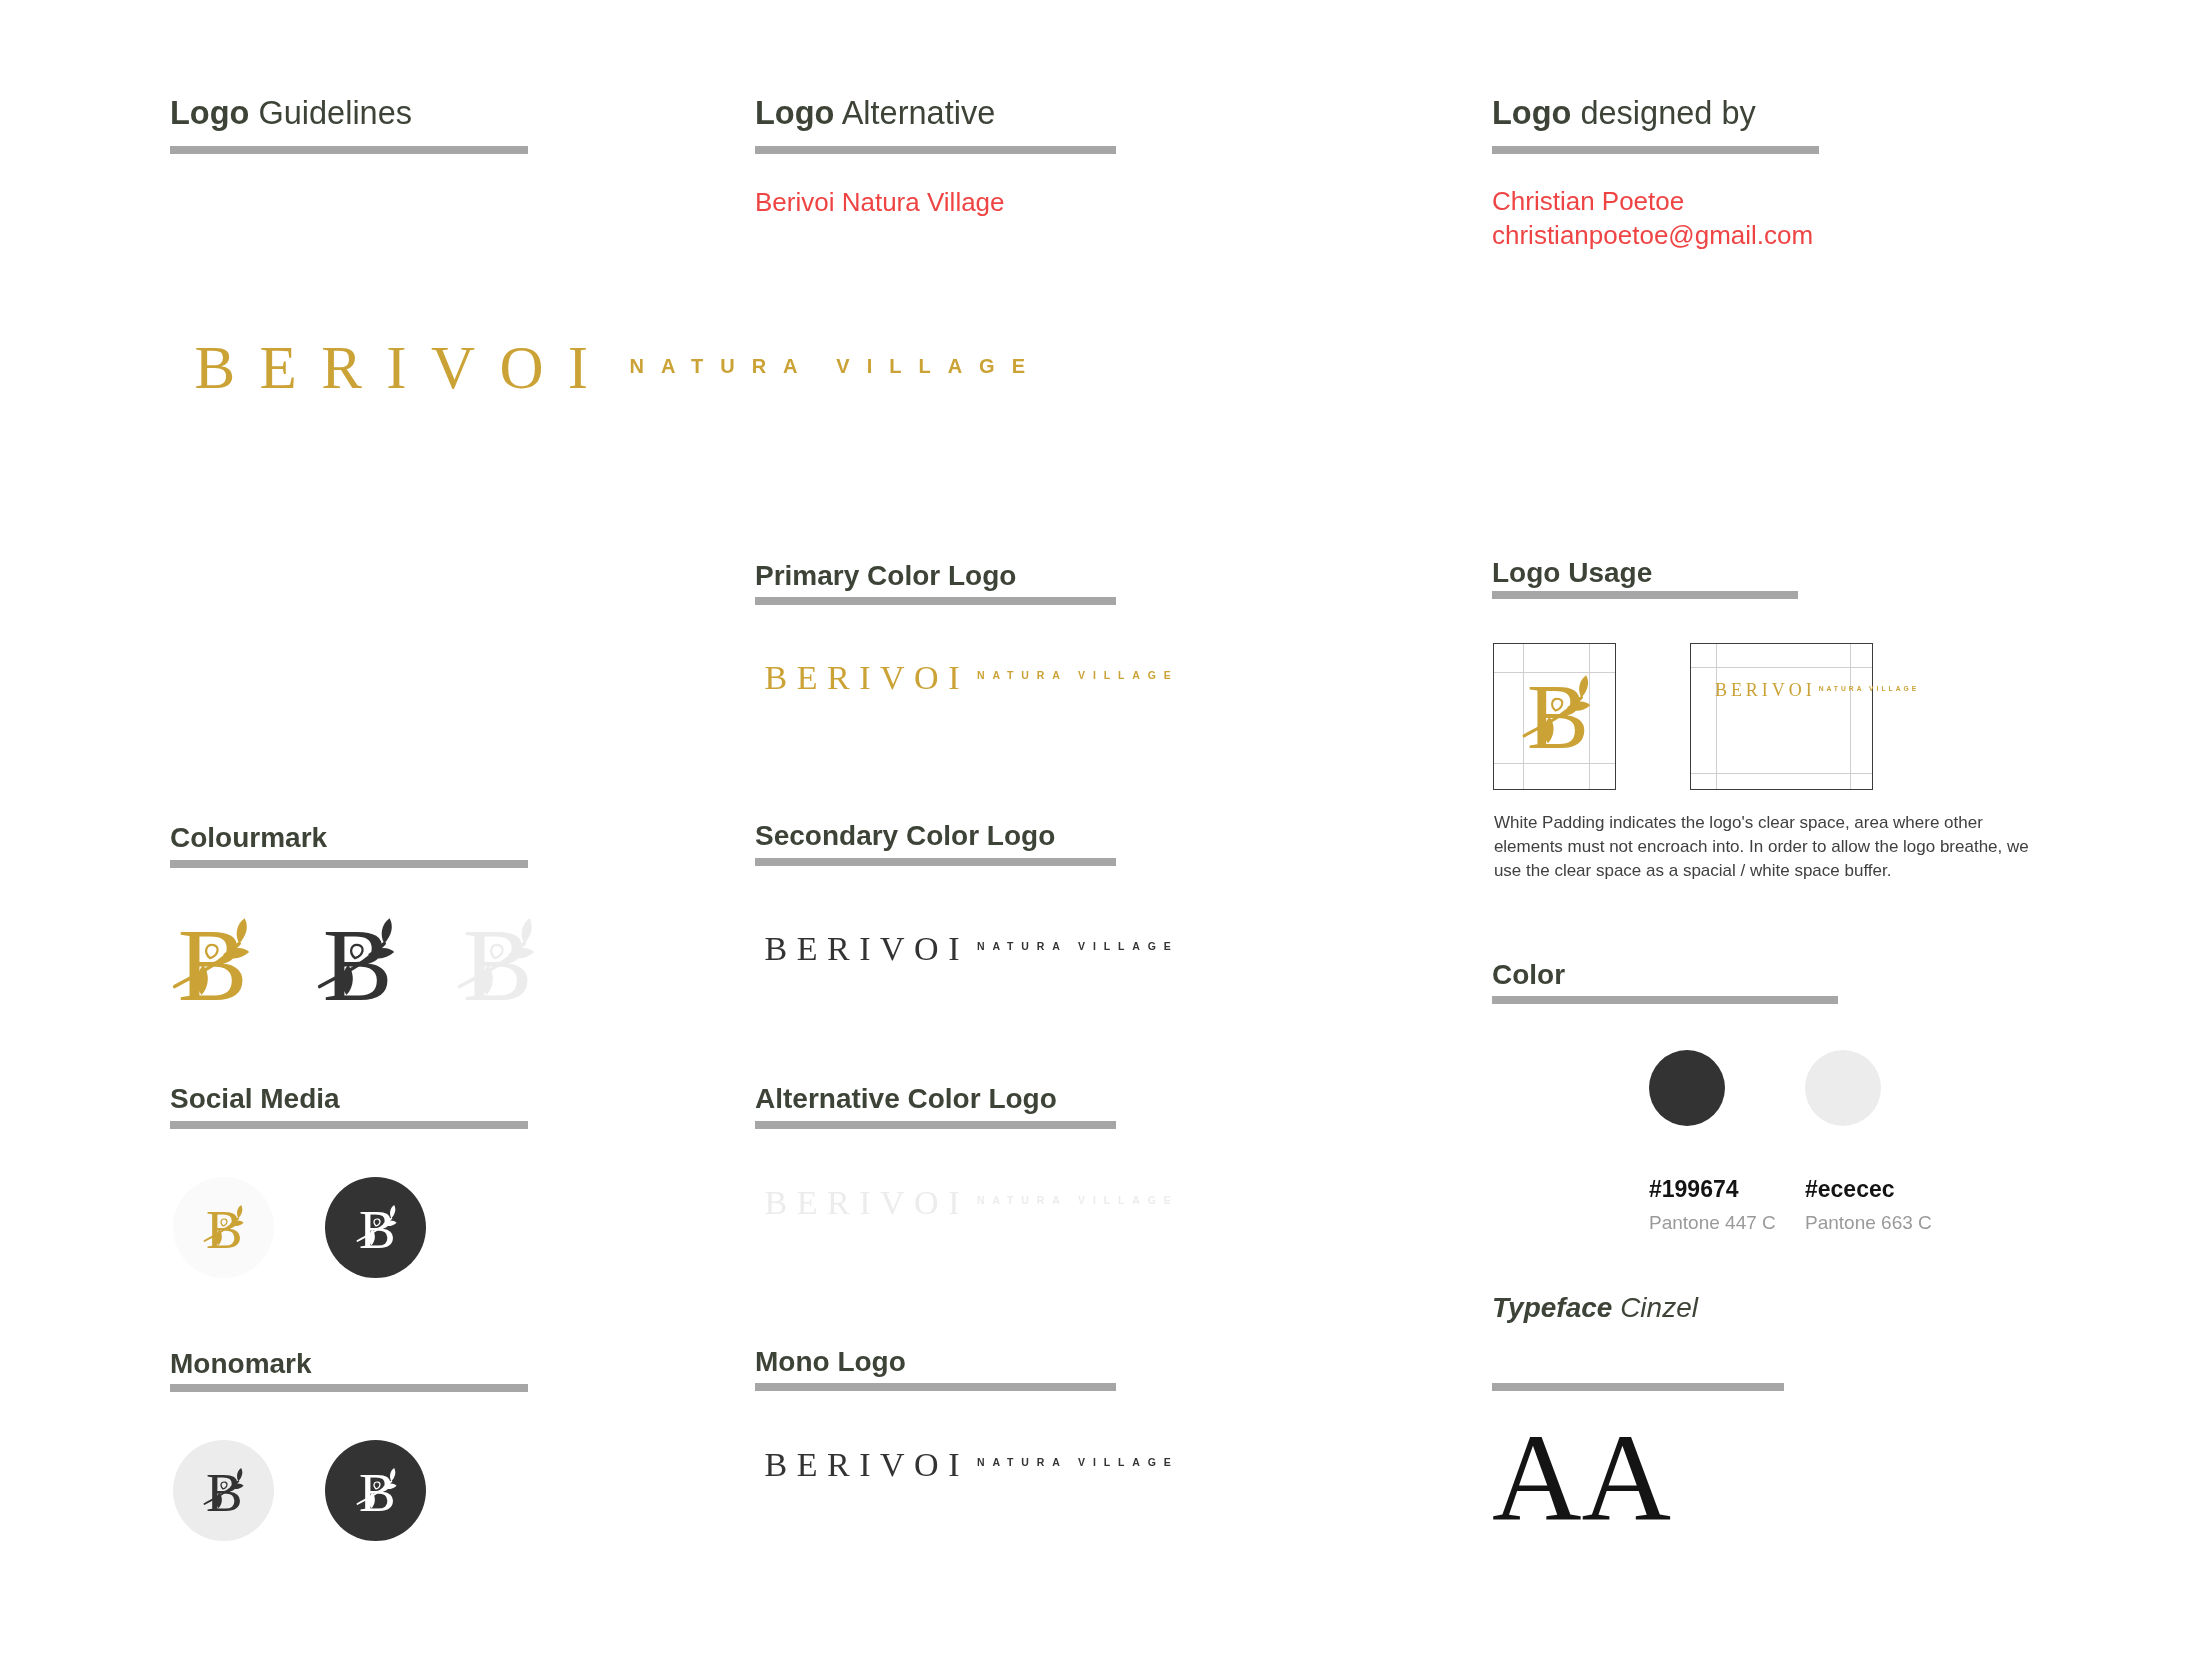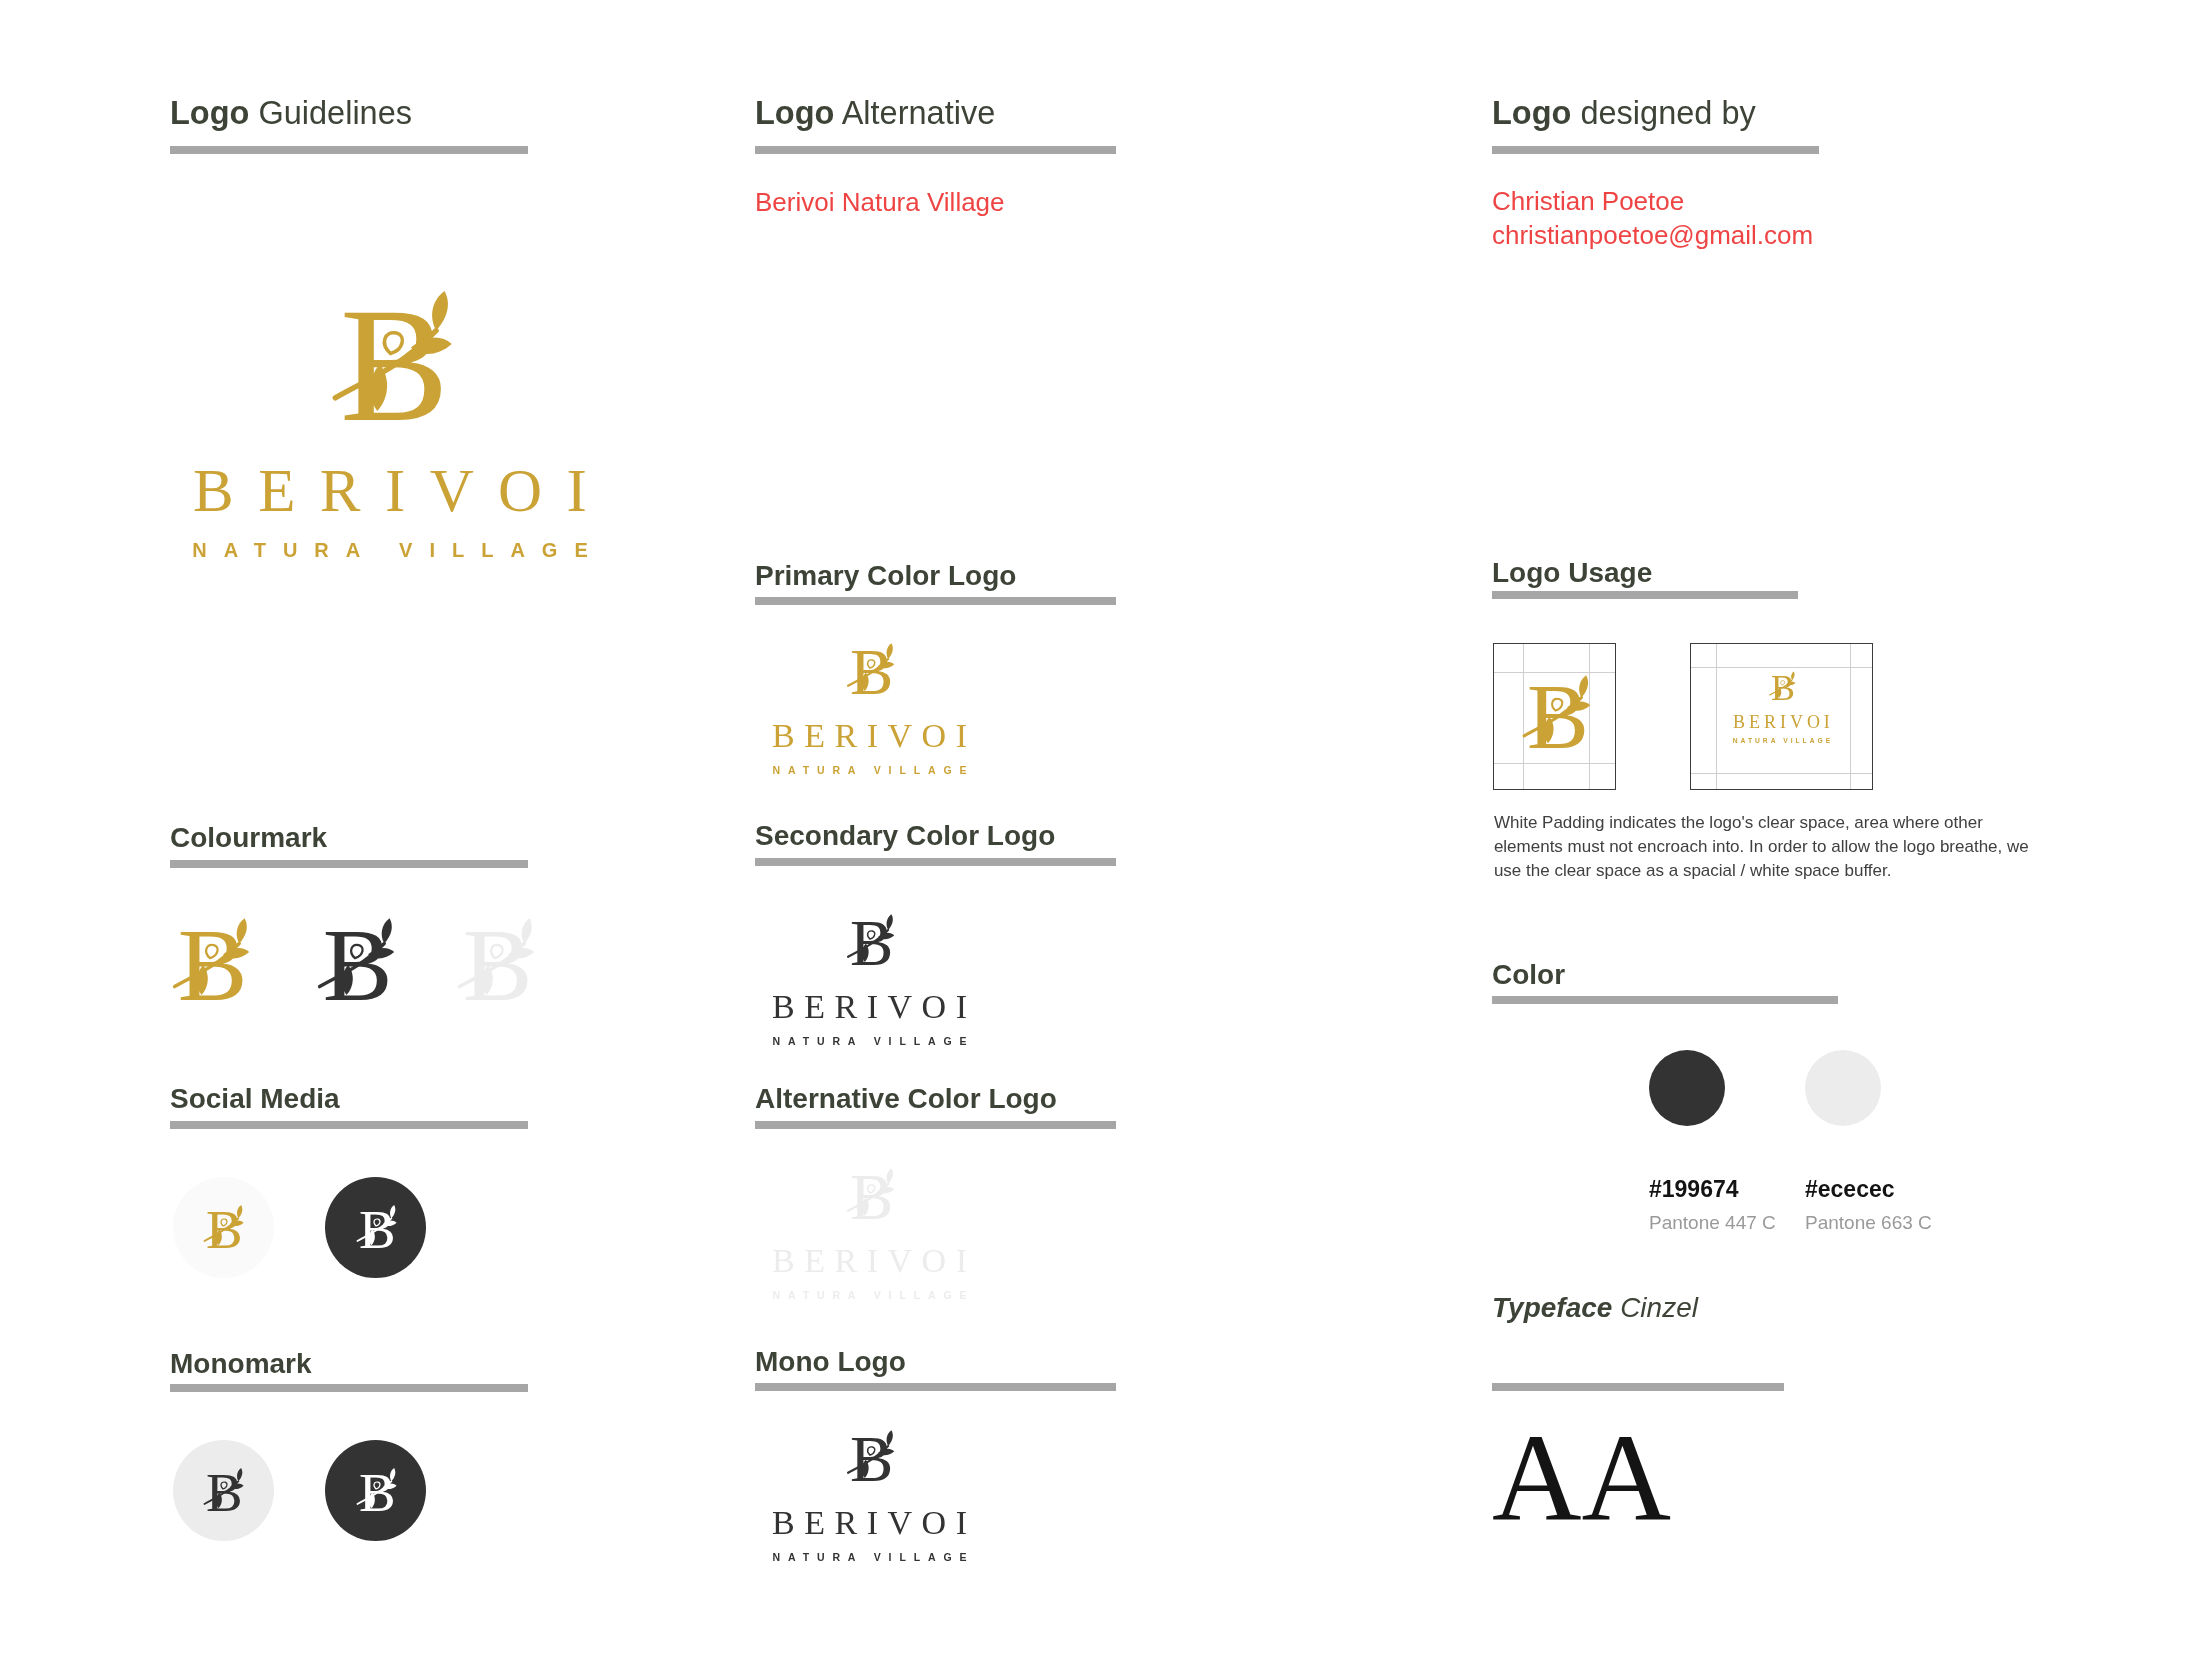--- a/index.html
+++ b/index.html
@@ -10,21 +10,21 @@
   #col-mid{left:755px;width:411px;height:1671px;}
   #col-right{left:1451px;width:612px;height:1225px;margin-left:41px;}
   .abs{position:absolute;}
   .h1{font-size:32.5px;line-height:38px;font-weight:400;color:#3d4337;white-space:nowrap;}
   .h1 .b{font-weight:700;}
   .h2{font-size:28px;line-height:32.5px;font-weight:700;color:#3d4337;white-space:nowrap;}
   .h2 .r{font-weight:400;}
   .rule{height:7.6px;background:#a6a6a6;}
   .body-text{font-size:26px;line-height:34px;color:#ef4444;}
   
-  .lockup{display:flex;flex-direction:column;align-items:center;}
+  .lockup{display:flex;align-items:center;}
   .lockup-word{font-family:"Liberation Serif", serif;font-weight:400;white-space:nowrap;}
   .lockup-tag{font-family:"Liberation Sans", sans-serif;font-weight:700;white-space:nowrap;}
   .lockup--hero{width:440px;}
   .lockup--hero .mark{width:125px;height:159px;}
   .lockup--hero .lockup-word{font-size:61px;letter-spacing:0.40em;margin-top:17px;padding-left:0.4em;}
   .lockup--hero .lockup-tag{font-size:20px;letter-spacing:0.85em;margin-top:13.4px;padding-left:0.85em;}
   .lockup--mid{width:229px;}
   .lockup--mid .mark{width:50px;height:63px;}
   .lockup--mid .lockup-word{font-size:34px;letter-spacing:0.28em;margin-top:15.3px;padding-left:0.28em;}
   .lockup--mid .lockup-tag{font-size:10.5px;letter-spacing:0.75em;margin-top:8.6px;padding-left:0.75em;}

